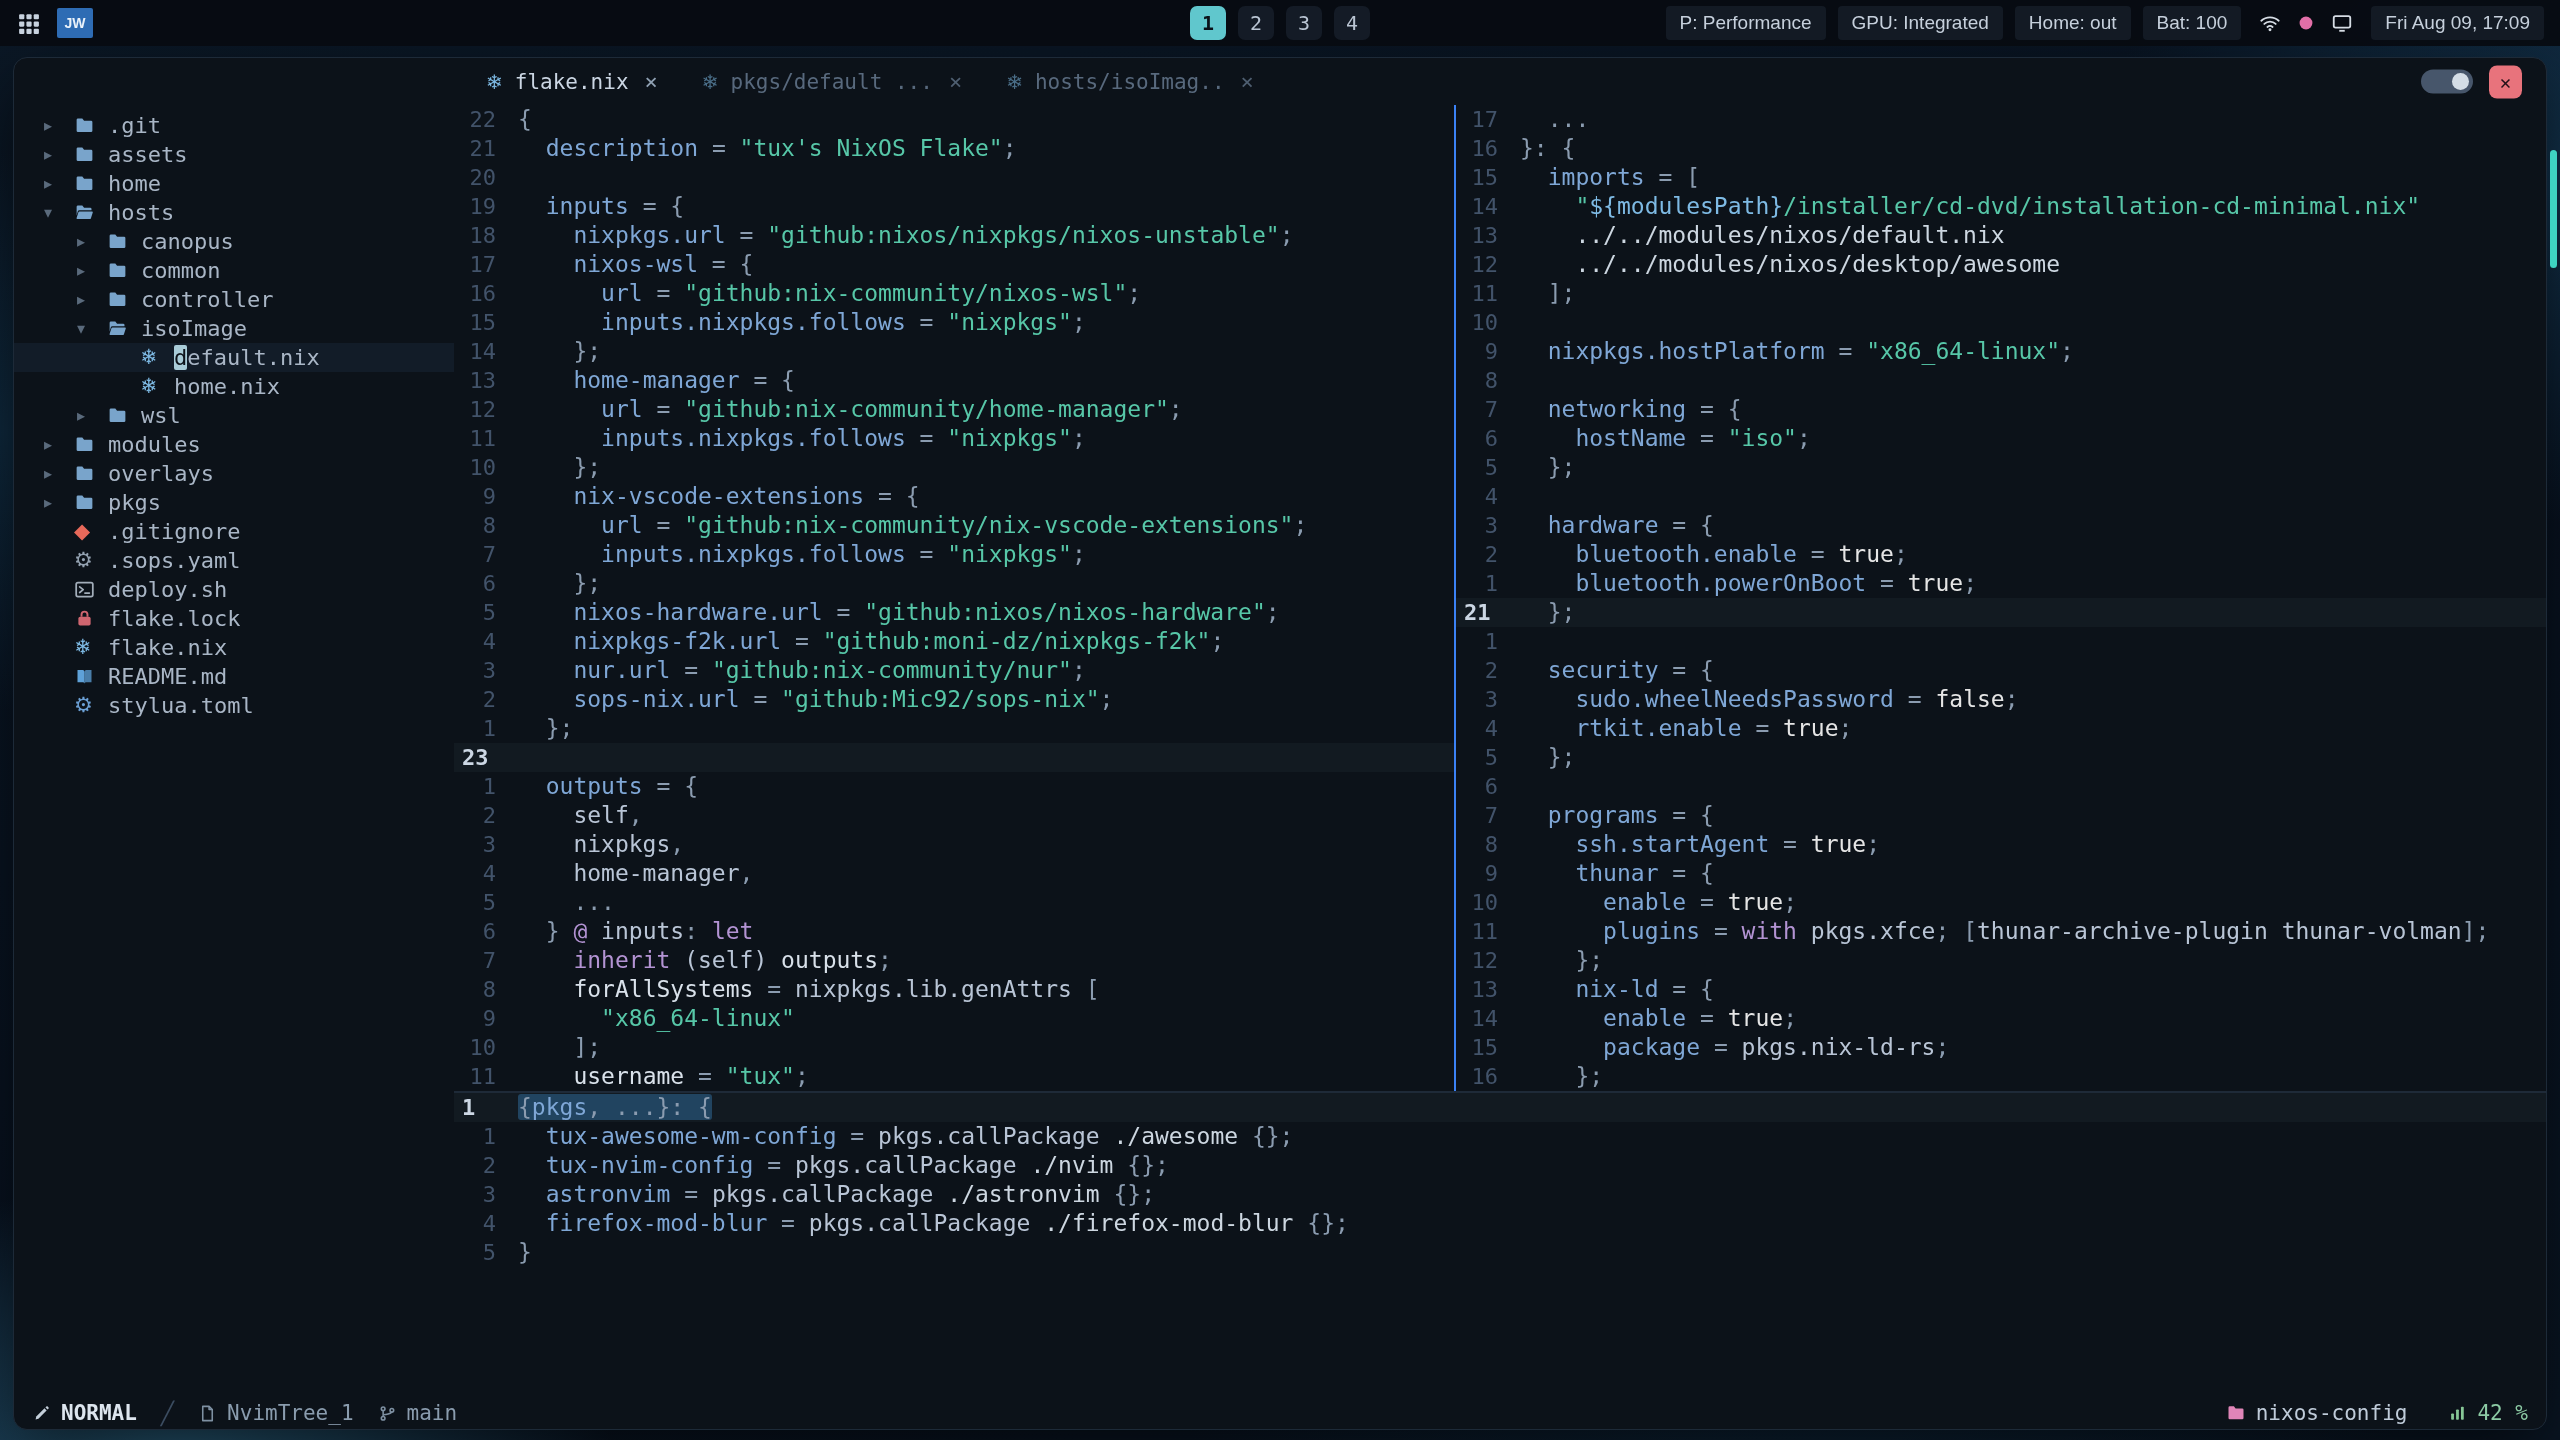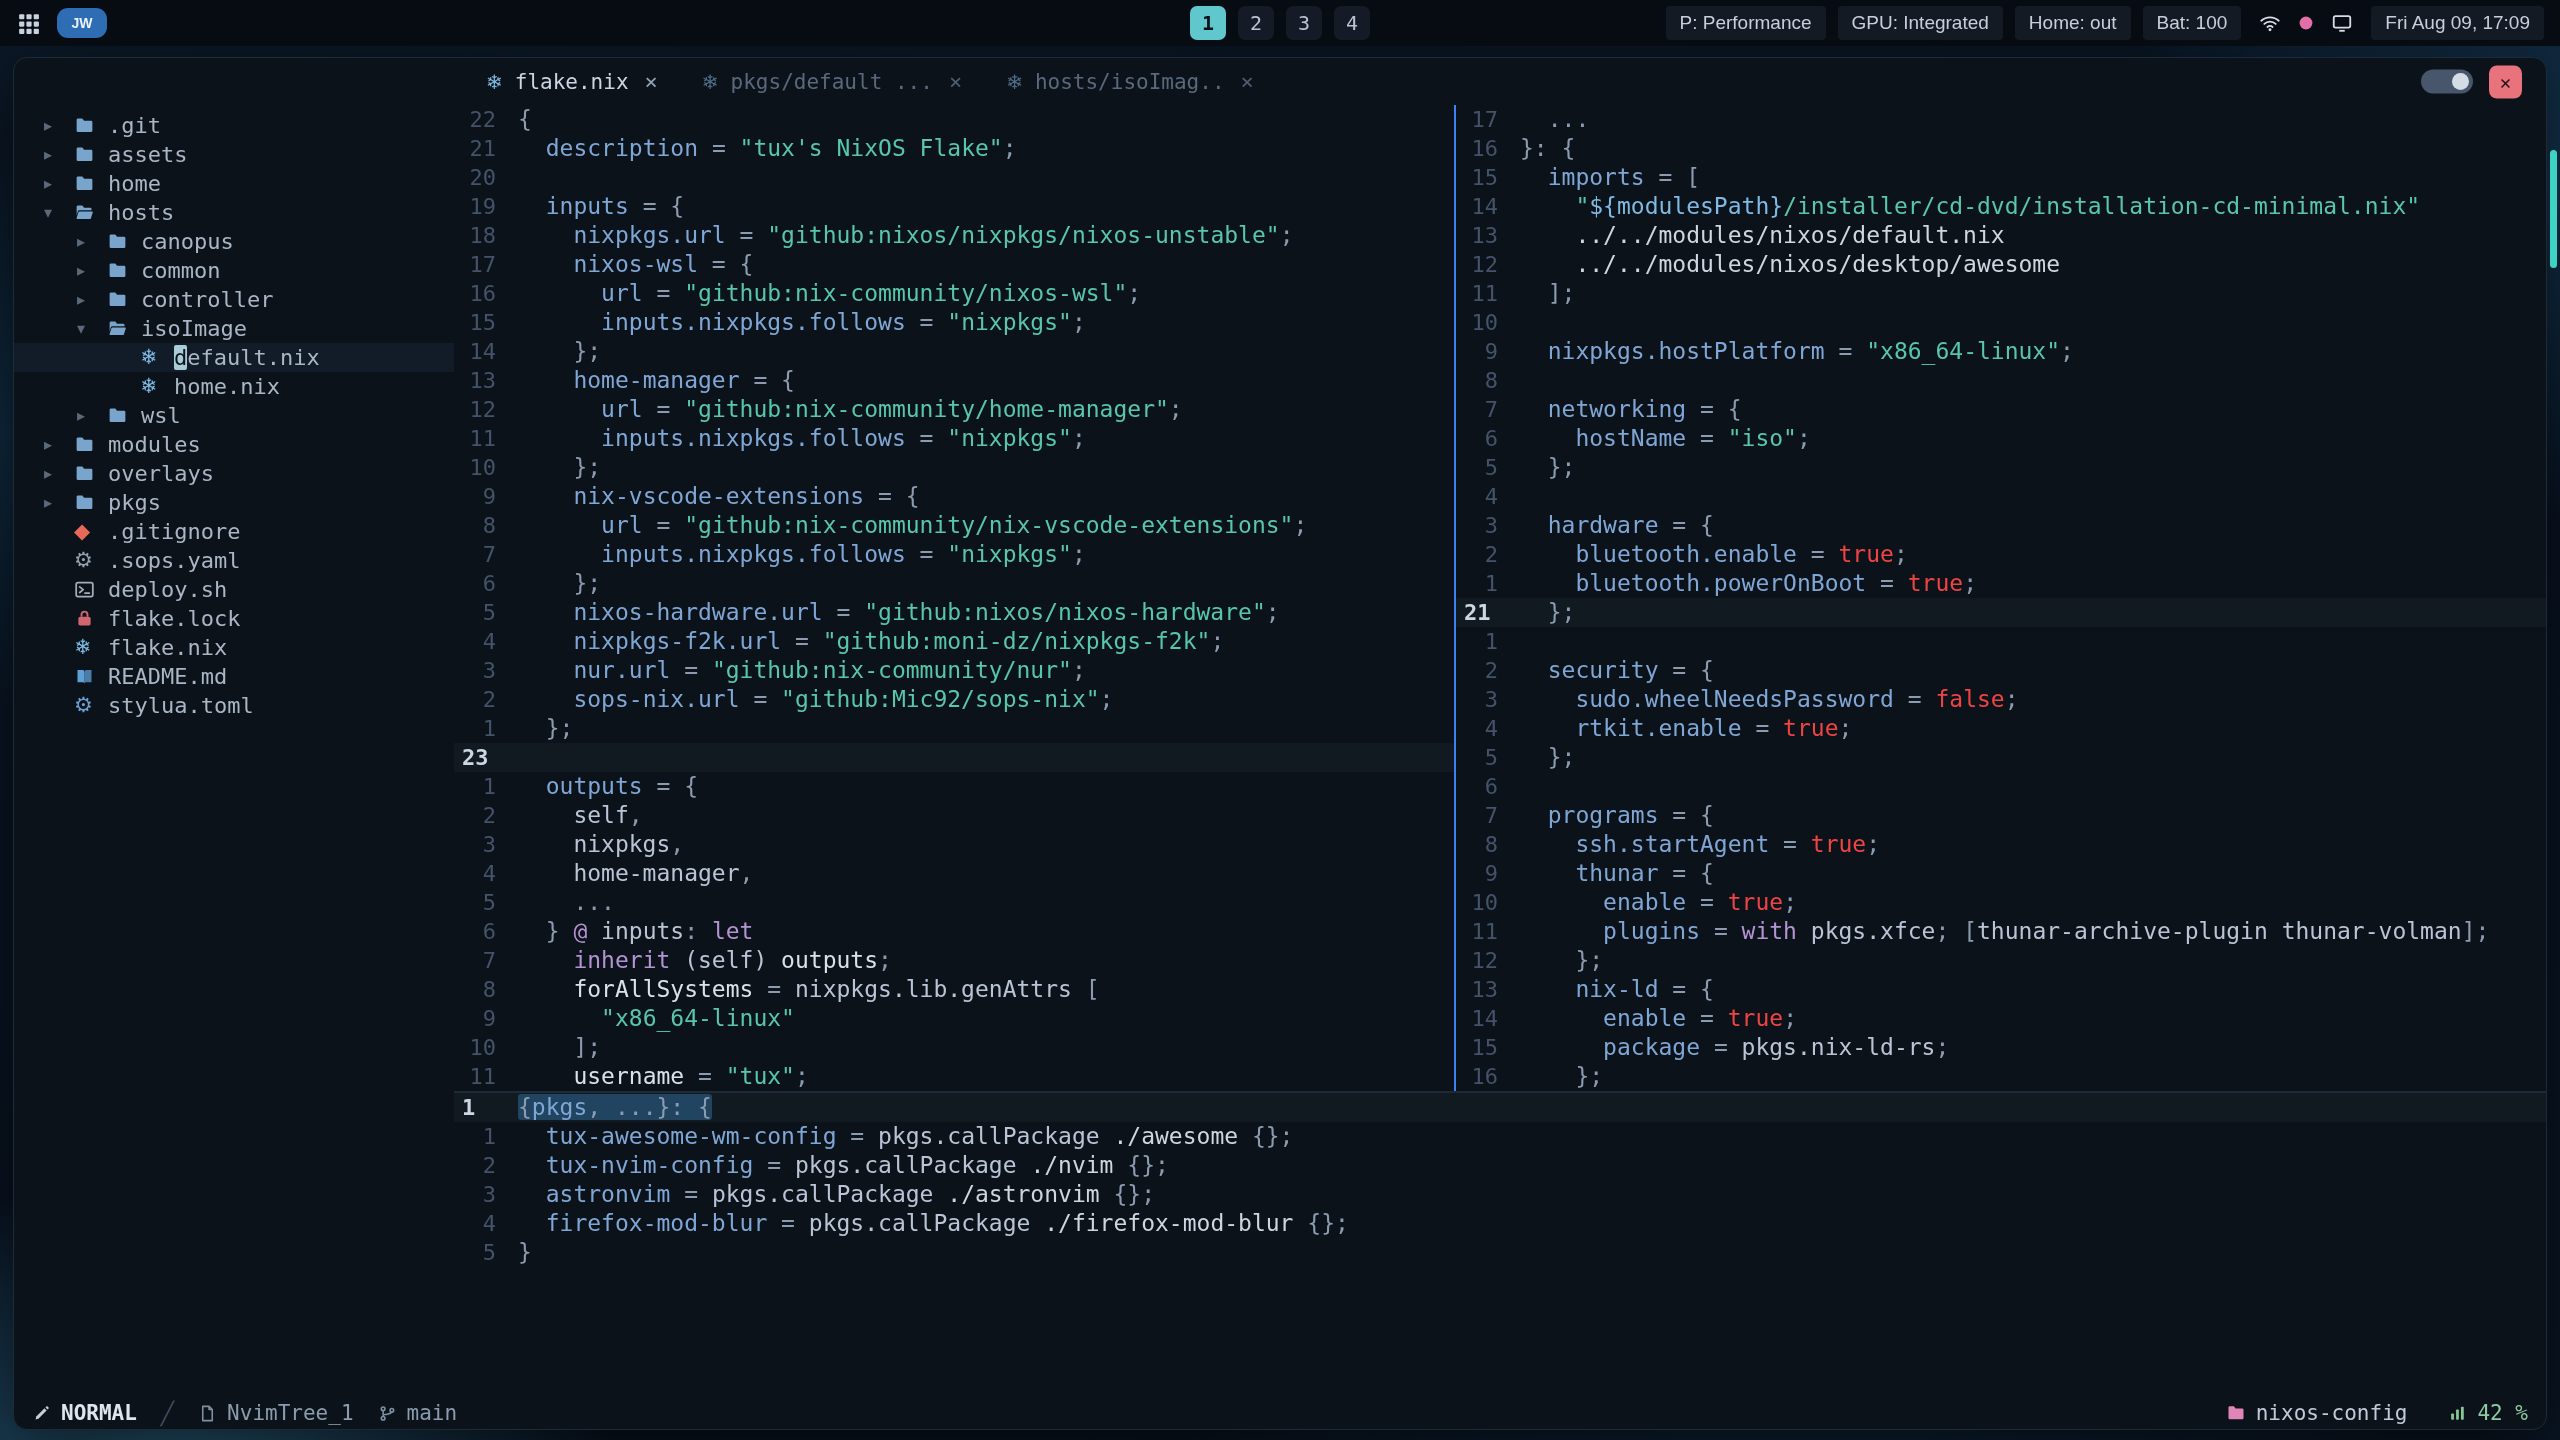--- a/index.html
+++ b/index.html
@@ -15,21 +15,21 @@
   }
   .ic{display:inline-flex;line-height:1}
   .ic svg{width:1em;height:1em;display:block}
   .glyph{font-family:"DejaVu Sans",sans-serif}
 
   
   .topbar{position:absolute;top:0;left:0;right:0;height:46px;background:rgba(7,11,17,.94);
     display:flex;align-items:center;padding:0 16px;box-sizing:border-box;z-index:5}
   .tb-left{display:flex;align-items:center;gap:16px}
   .tb-left .ic-apps-grid{font-size:25px;color:#c7d2de}
-  .tb-logo{width:50px;height:30px;border-radius:11px;background:#2e6cb4;color:#eaf2fa;
+  .tb-logo{width:36px;height:30px;border-radius:2px;background:#2e6cb4;color:#eaf2fa;
     display:flex;align-items:center;justify-content:center;font-size:14px;font-weight:bold;
     font-family:"Liberation Sans",sans-serif}
   .tb-ws{position:absolute;left:50%;top:50%;transform:translate(-50%,-50%);display:flex;gap:12px}
   .ws{min-width:36px;height:34px;border-radius:7px;background:#141b26;color:#b9c4d2;
     display:flex;align-items:center;justify-content:center;font-size:20px;padding:0 6px;box-sizing:border-box}
   .ws.active{background:#60c7cd;color:#0a1118;font-weight:bold}
   .tb-right{margin-left:auto;display:flex;align-items:center;gap:12px;font-family:"Liberation Sans",sans-serif}
   .tb-pill{background:#131a24;border-radius:4px;padding:6px 14px;color:#c6d0dc;font-size:19px;white-space:nowrap}
   .tb-tray{display:flex;align-items:center;gap:14px;padding:0 6px}
   .tb-tray .ic{font-size:22px;color:#d6dde5}
@@ -79,21 +79,21 @@
   .pane-right{flex:1;min-width:0}
   .pane-bottom{flex:1;border-top:2px solid #1e2a38;min-height:0}
   .code-line{display:flex;height:29px;white-space:pre}
   .code-line.cur{background:rgba(140,170,200,.05)}
   .ln{width:64px;flex:none;text-align:right;padding-right:22px;color:#42536a;font-size:22px;box-sizing:border-box}
   .cur .ln{text-align:left;padding-left:8px;padding-right:0;color:#ccd7e4;font-weight:bold}
   .code{flex:1;min-width:0}
   .tk-p{color:#8b9cb0}
   .tk-id{color:#7fa7d6}
   .tk-s{color:#57c7a8}
-  .tk-b{color:#ef4444}
+  .tk-b{color:#e5e5e5}
   .tk-k{color:#b393d3}
   .tk-t{color:#b9c5d6}
   .tk-w{color:#d9e1ea}
   .tk-path{color:#cdd7e1}
   .tk-interp{color:#7ebae4}
   .sel{background:#214460;border-radius:3px}
 
   
   .statusline{height:32px;flex:none;display:flex;align-items:center;padding:0 18px;font-size:21px;color:#8ea0b2}
   .sl-left{display:flex;align-items:center;gap:24px}

